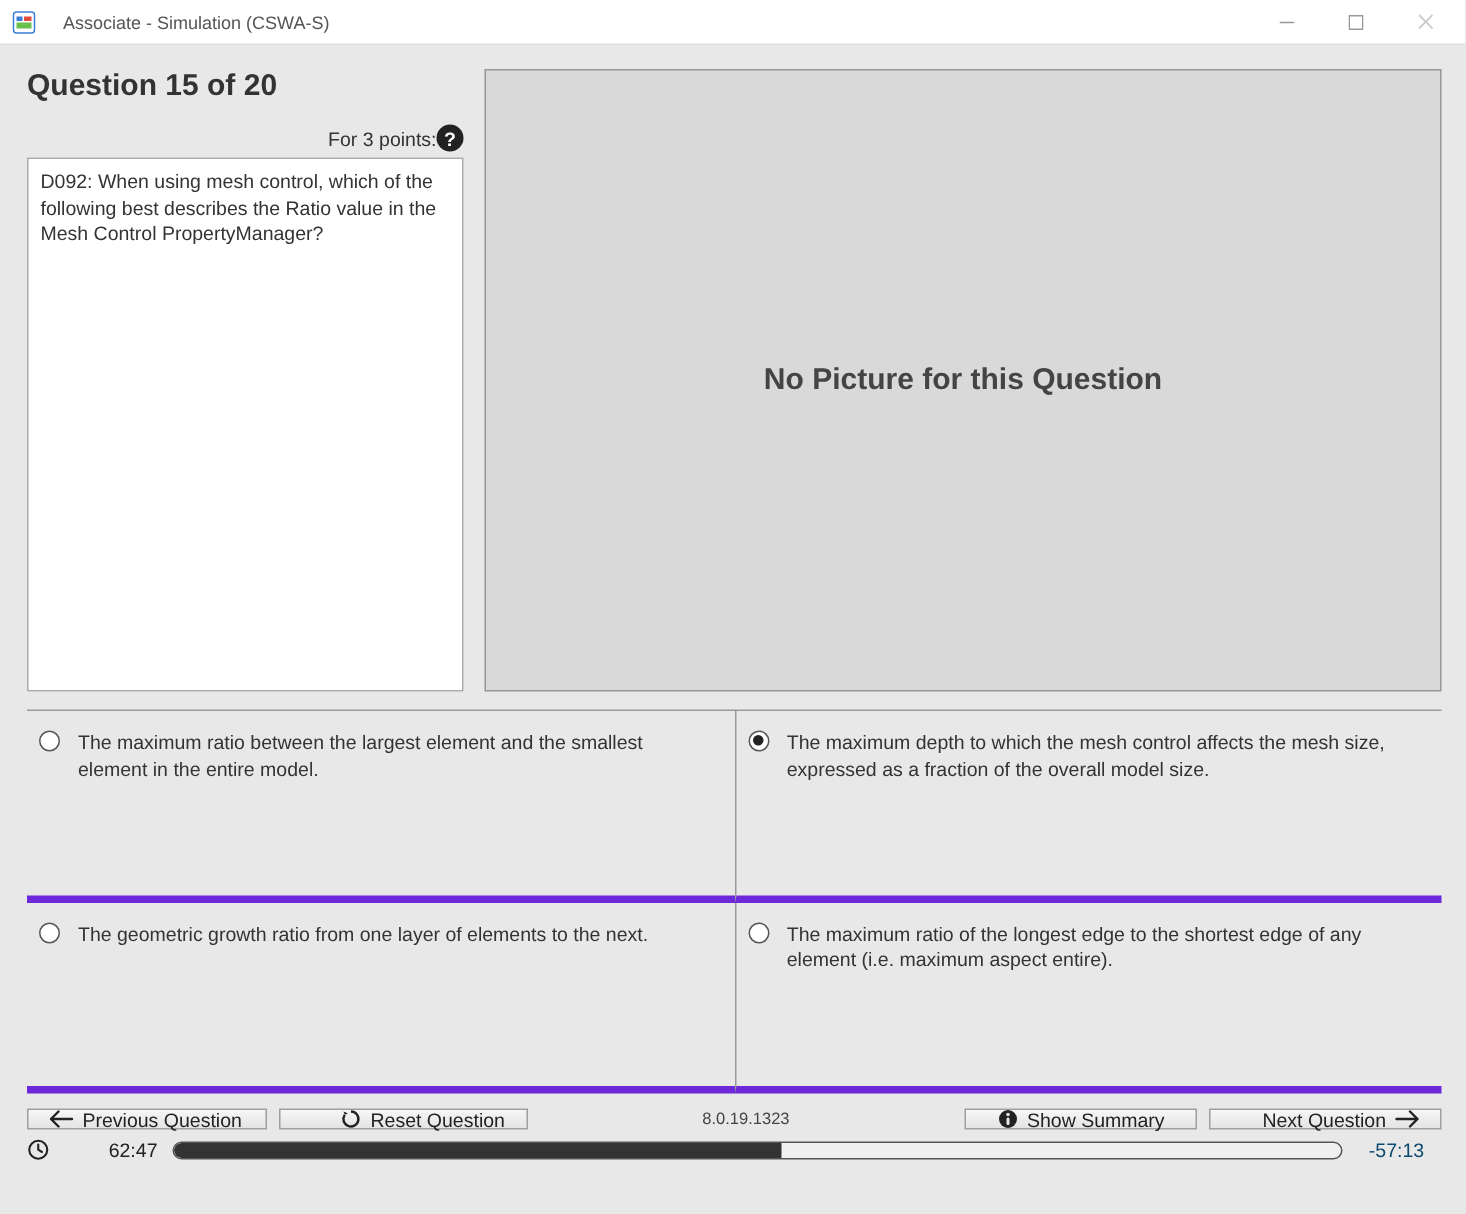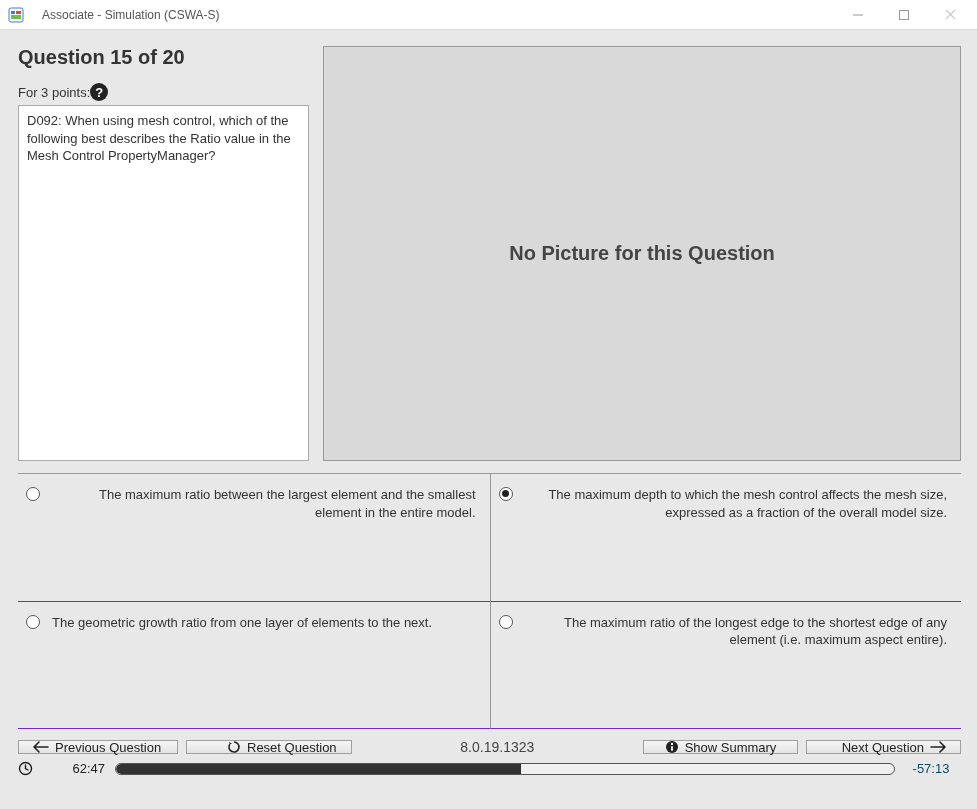--- a/index.html
+++ b/index.html
@@ -36,21 +36,21 @@
 .winbtn.close { color: #ccc; }
 .content {
   padding: 16px 16px 6px 18px;
   background: #e8e8e8;
   height: calc(100% - 30px);
   display: flex; flex-direction: column;
 }
 .toprow { display: flex; gap: 14px; height: 415px; }
 .leftcol { width: 291px; display: flex; flex-direction: column; }
 .qtitle { font-size: 20px; font-weight: bold; color: #333; margin-bottom: 14px; }
-.pointsrow { display: flex; align-items: center; justify-content: flex-start; margin-bottom: 4px; }
+.pointsrow { display: flex; align-items: center; justify-content: flex-end; margin-bottom: 4px; }
 .pointstxt { font-size: 13px; color: #333; }
 .helpicon {
   width: 18px; height: 18px; border-radius: 50%;
   background: #222; color: #fff; font-weight: bold;
   display: flex; align-items: center; justify-content: center;
   font-size: 13px;
 }
 .qbox {
   background: #fff; border: 1px solid #aaa;
   flex: 1; padding: 6px 8px;
@@ -69,25 +69,24 @@
 .picturebottom { height: 62px; background: #8e8e8e; }
 .answergrid {
   margin-top: 12px;
   border-top: 1px solid #999;
   display: grid;
   grid-template-columns: 1fr 1fr;
   grid-template-rows: 1fr 1fr;
   height: 256px;
 }
 .answercell {
-  border-bottom: 1px solid #6d28d9;
+  border-bottom: 5px solid #6d28d9;
   padding: 12px 14px 10px 8px;
   display: flex;
   align-items: flex-start;
-  text-align: right;
 }
 .answercell.right { border-left: 1px solid #999; }
 .radio {
   width: 14px; height: 14px; border-radius: 50%;
   border: 1.5px solid #555; background: #fff;
   margin-right: 12px; margin-top: 1px;
   flex-shrink: 0; position: relative;
 }
 .radio.selected::after {
   content: ""; position: absolute;
@@ -101,21 +100,21 @@
 }
 .btn {
   background: linear-gradient(#f6f6f6,#e4e4e4);
   border: 1px solid #9f9f9f;
   height: 14px; padding: 0 14px;
   display: flex; align-items: center; justify-content: center;
   font-size: 13px; color: #222; gap: 6px;
   min-width: 160px;
 }
 .btn .ico { display: inline-flex; }
-.spacer { flex: 1; text-align: center; font-size: 14px; color: #444; }
+.spacer { flex: 1; text-align: center; font-size: 11px; color: #444; }
 .btn.summary { min-width: 155px; }
 .btn.next { min-width: 155px; justify-content: flex-end; }
 .btn.prev { min-width: 160px; justify-content: flex-start; }
 .btn.reset { min-width: 155px; justify-content: flex-start; padding-left: 40px; }
 .timerrow {
   display: flex; align-items: center; gap: 10px;
   padding: 6px 4px 0 0;
 }
 .clockicon { width: 15px; height: 15px; }
 .tleft { font-size: 13px; color: #222; width: 62px; text-align: right; }

